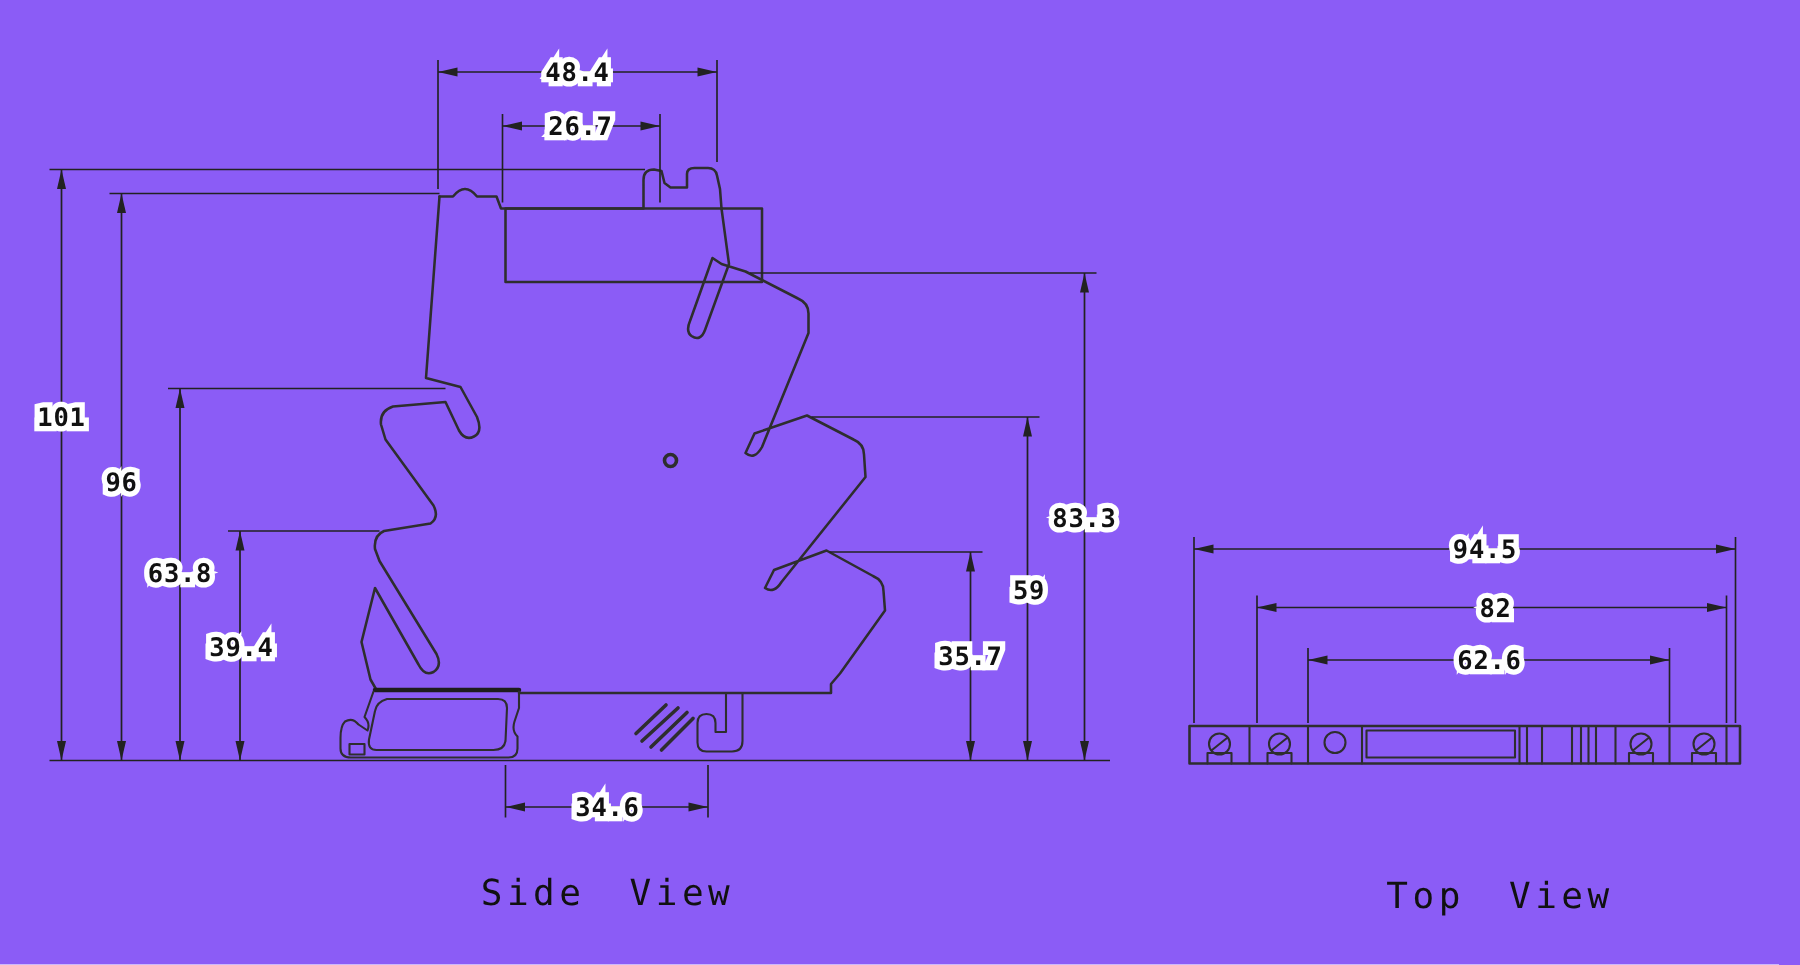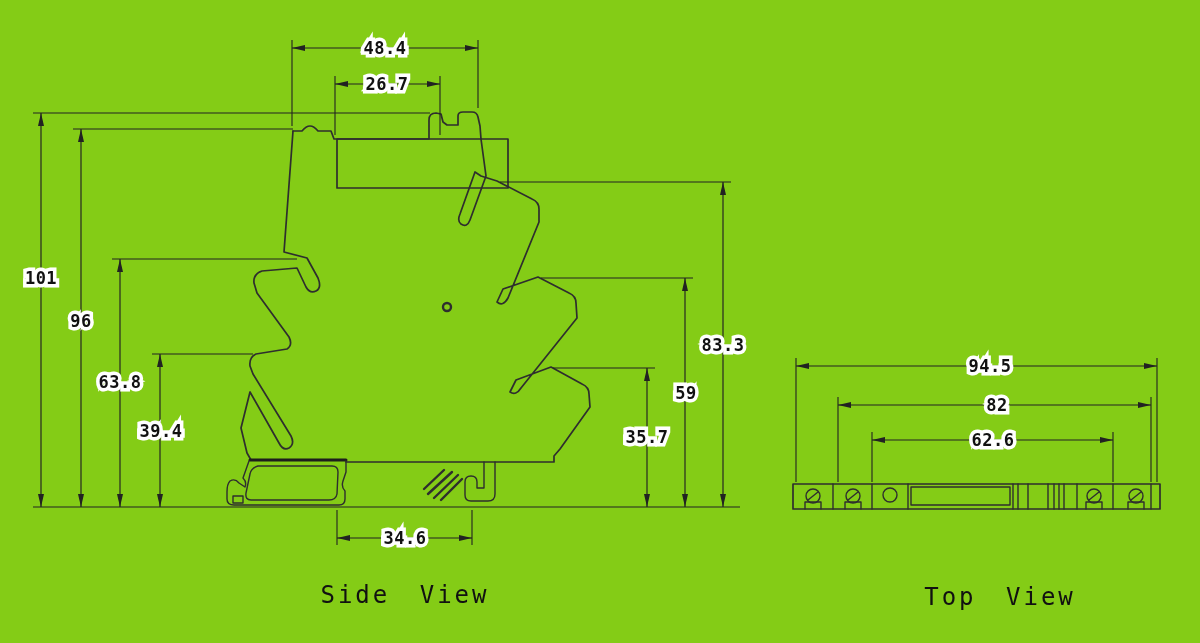--- a/index.html
+++ b/index.html
@@ -1,16 +1,16 @@
 <!DOCTYPE html>
 <html><head>
 <meta charset="utf-8">
 <style>
   html,body{margin:0;padding:0;background:#ffffff;}
-  .stage{position:relative;width:1200px;height:643px;background:#84cc16;overflow:hidden;
+  .stage{position:relative;width:1200px;height:643px;background:#8b5cf6;overflow:hidden;
          font-family:"DejaVu Sans Mono", monospace;}
   svg{position:absolute;left:0;top:0;}
   .body-ln{fill:none;stroke:#2e2e2e;stroke-width:1.7;stroke-linejoin:round;stroke-linecap:round;}
   .body-thick{fill:none;stroke:#1d1d1d;stroke-width:3;stroke-linecap:round;}
   .det{fill:none;stroke:#2e2e2e;stroke-width:1.4;stroke-linejoin:round;stroke-linecap:round;}
   .det2{fill:none;stroke:#2e2e2e;stroke-width:2.4;stroke-linecap:round;}
   .dim{fill:none;stroke:#222;stroke-width:1.15;}
   .ext{fill:none;stroke:#222;stroke-width:1.1;}
   .dimtxt{font-size:17px;font-weight:bold;fill:#111;stroke:#fff;stroke-width:7px;paint-order:stroke;
           text-anchor:middle;letter-spacing:0.5px;}

